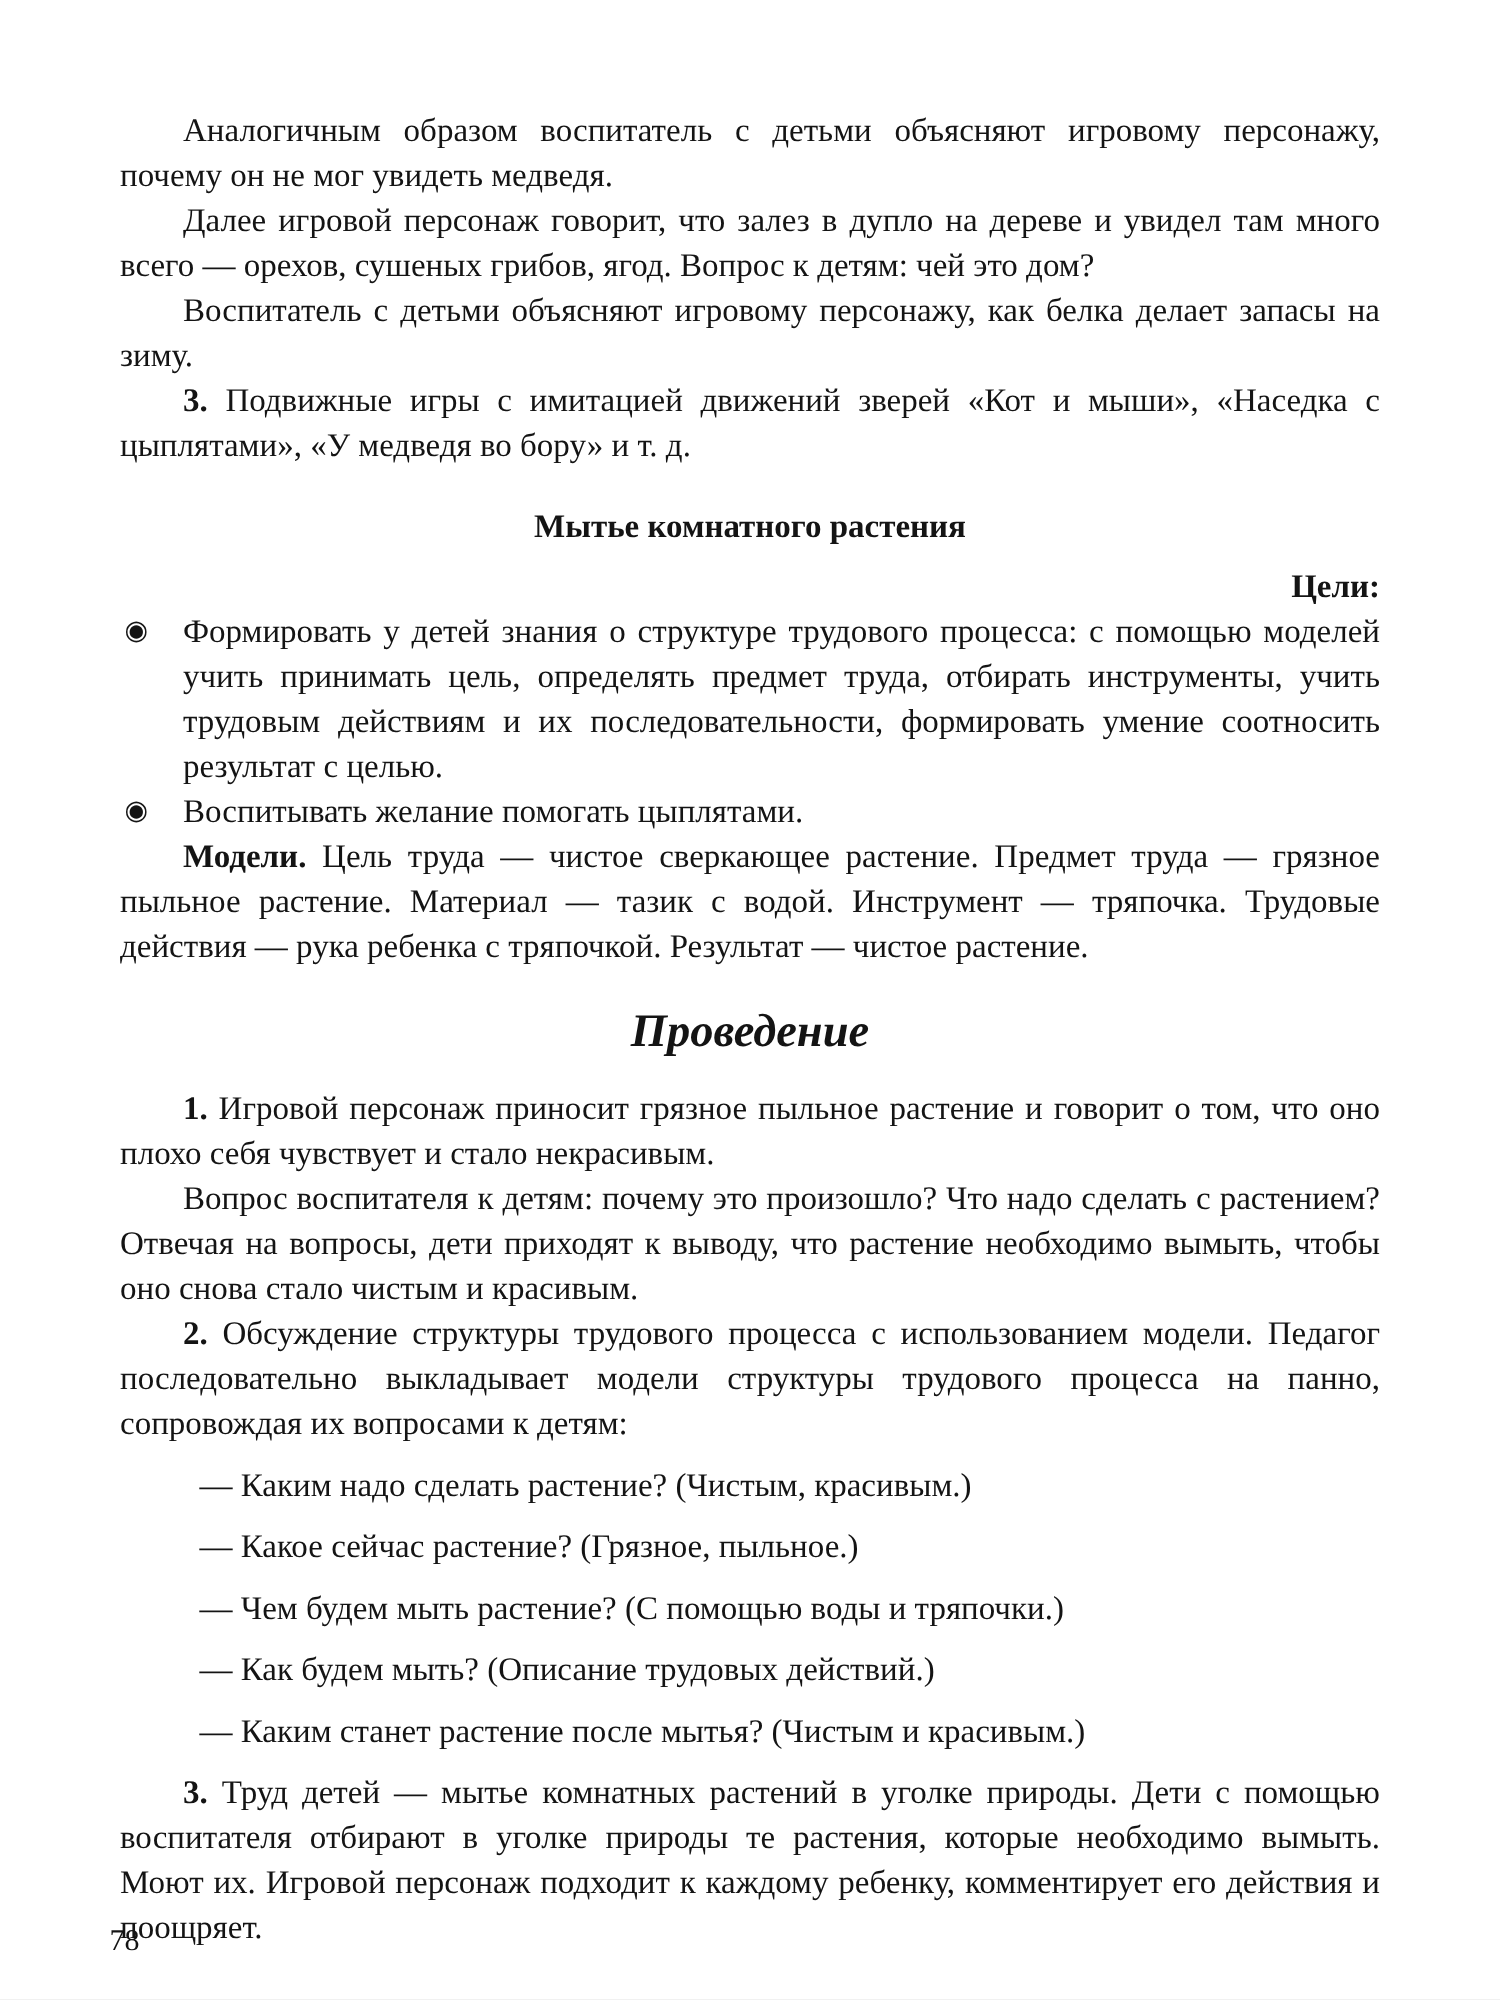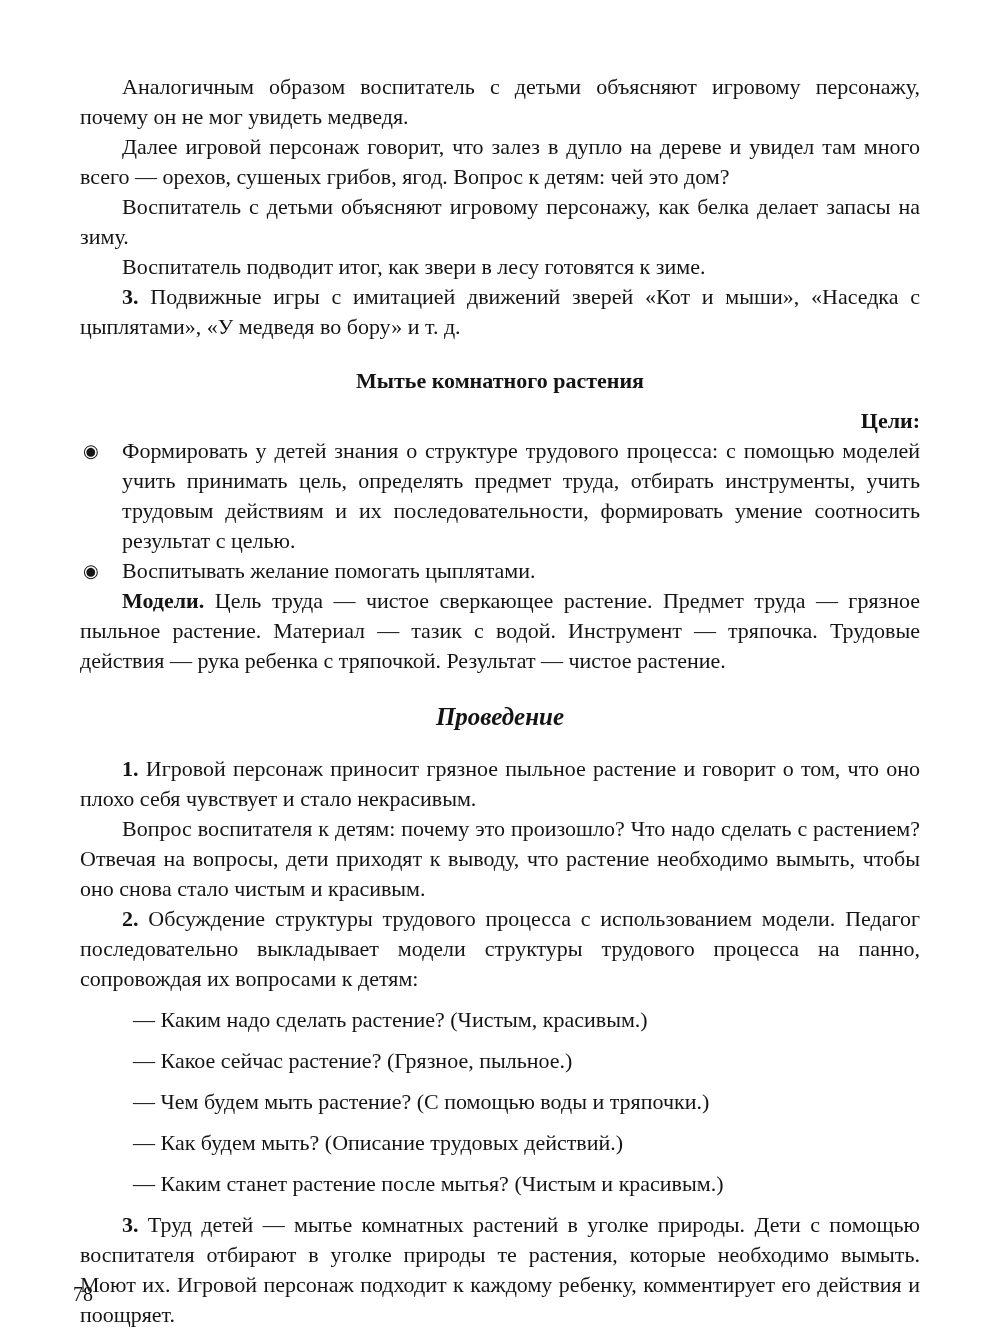--- a/index.html
+++ b/index.html
@@ -56,21 +56,21 @@
   }
   .goal-text {
     flex: 1 1 auto;
     text-align: justify;
   }
   .proc-title {
     margin: 26px 0 22px 0;
     text-align: center;
     font-weight: bold;
     font-style: italic;
-    font-size: 25px;
+    font-size: 31px;
     text-indent: 0;
   }
   .question {
     margin: 11px;
     text-indent: 42px;
     text-align: left;
   }
   .page-number {
     position: absolute;
     left: 73px;
@@ -80,21 +80,20 @@
 </style>
 </head>
 <body>
 
 <div class="page">
   <div class="content">
 
     <p class="para">Аналогичным образом воспитатель с детьми объясняют игровому персонажу, почему он не мог увидеть медведя.</p>
     <p class="para">Далее игровой персонаж говорит, что залез в дупло на дереве и увидел там много всего — орехов, сушеных грибов, ягод. Вопрос к детям: чей это дом?</p>
     <p class="para">Воспитатель с детьми объясняют игровому персонажу, как белка делает запасы на зиму.</p>
-    <p class="para">Воспитатель подводит итог, как звери в лесу готовятся к зиме.</p>
     <p class="para"><span class="lead">3.</span><span> Подвижные игры с имитацией движений зверей «Кот и мыши», «Наседка с цыплятами», «У медведя во бору» и т. д.</span></p>
 
     <p class="para section-title">Мытье комнатного растения</p>
 
     <p class="goals-label">Цели:</p>
 
     <div class="goal">
       <span class="goal-bullet">◉</span>
       <span class="goal-text">Формировать у детей знания о структуре трудового процесса: с помощью моделей учить принимать цель, определять предмет труда, отбирать инструменты, учить трудовым действиям и их последовательности, формировать умение соотносить результат с целью.</span>
     </div>

